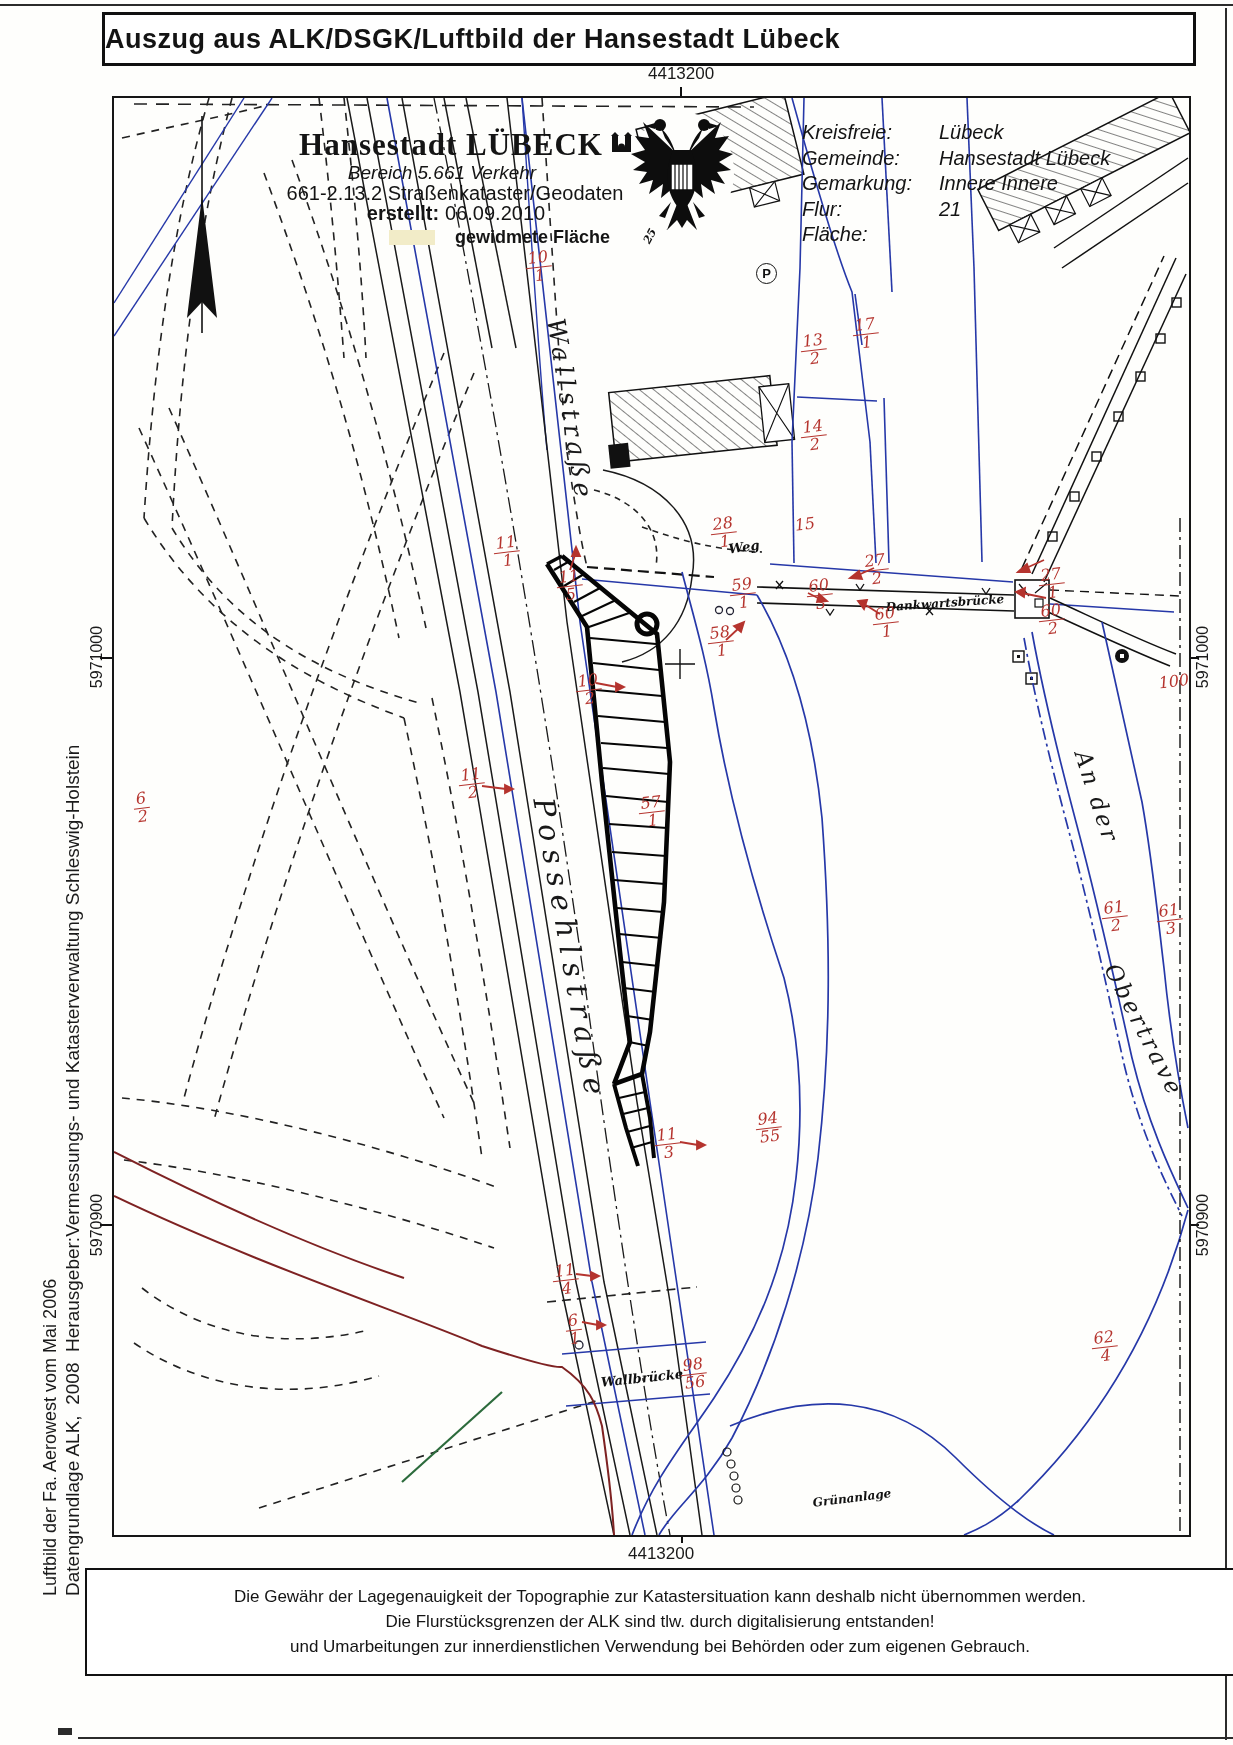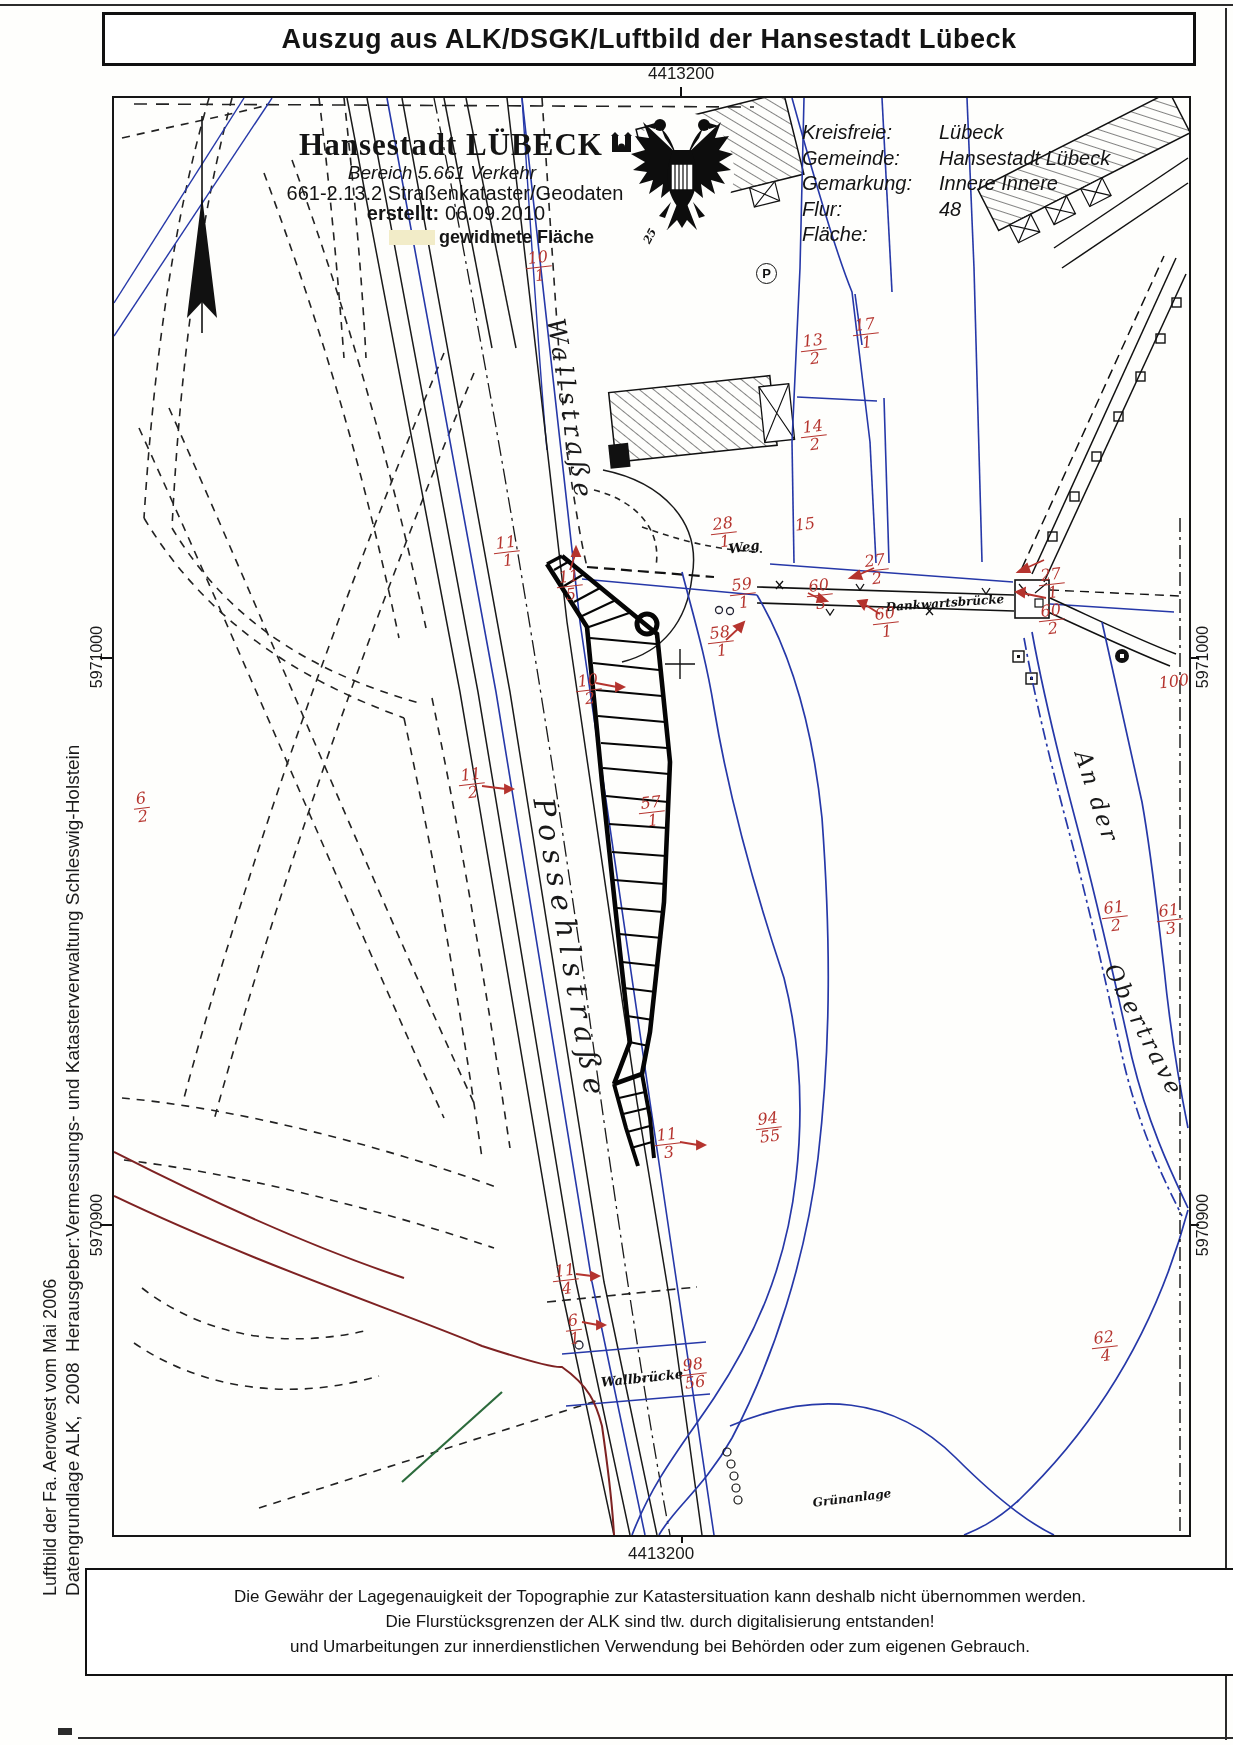--- a/index.html
+++ b/index.html
@@ -1,40 +1,40 @@
 <!DOCTYPE html>
 <html><head>
 <meta charset="utf-8">
 <style>
   html,body{margin:0;padding:0;background:#e8e8e6;}
   .page{position:relative;width:1233px;height:1745px;background:#fefefc;overflow:hidden;
         font-family:"Liberation Sans",sans-serif;color:#141414;}
   .scanline{position:absolute;background:#2b2b2b;}
   
   .title-box{position:absolute;left:102px;top:12px;width:1088px;height:48px;border:3px solid #101010;
-             display:flex;align-items:center;justify-content:center;background:#fff;}
+             display:flex;align-items:center;background:#fff;}
   .title-box span{font-size:27px;font-weight:bold;letter-spacing:.5px;}
   
   .coord{position:absolute;font-size:16px;color:#1a1a1a;white-space:nowrap;}
   .coord.rot{transform:rotate(-90deg);transform-origin:0 0;width:86px;text-align:center;}
   .tick{position:absolute;background:#111;}
   
   .map-frame{position:absolute;left:112px;top:96px;width:1075px;height:1437px;border:2px solid #161616;
              background:#fefefc;}
   .map-svg{position:absolute;left:0;top:0;width:100%;height:100%;}
   #labels{position:absolute;left:0;top:0;width:100%;height:100%;}
   
   .hdr{position:absolute;white-space:nowrap;}
   .org{left:337px;top:47px;transform:translate(-50%,-50%);
        font-family:"Liberation Serif",serif;font-weight:600;font-size:31px;letter-spacing:1px;}
   .dept{left:328px;top:75px;transform:translate(-50%,-50%);font-size:19px;font-style:italic;}
   .unit{left:341px;top:95px;transform:translate(-50%,-50%);font-size:20px;}
   .made{left:342px;top:115px;transform:translate(-50%,-50%);font-size:20px;}
   .made b{font-weight:bold;margin-right:6px;}
-  .legend{position:absolute;left:275px;top:129px;display:flex;align-items:center;gap:4px;}
+  .legend{position:absolute;left:275px;top:129px;display:flex;align-items:center;gap:20px;}
   .swatch{width:46px;height:15px;background:#f2ecc8;}
   .legend span.lbl{font-size:18px;font-weight:bold;}
   .gate-icon{position:absolute;left:497px;top:34px;}
   .eagle{position:absolute;left:512px;top:12px;}
   .info{position:absolute;left:688px;top:22px;font-size:20px;line-height:25.5px;}
   .info .row{white-space:nowrap;font-style:italic;}
   .info .lab{display:inline-block;width:137px;}
   
   .street-label{position:absolute;white-space:nowrap;font-family:"DejaVu Serif",serif;
                 font-style:italic;color:#181818;}
@@ -378,21 +378,21 @@
           <line x1="52" y1="54" x2="52" y2="80"></line>
         <line x1="56" y1="54" x2="56" y2="80"></line>
           <line x1="60" y1="54" x2="60" y2="80"></line>
       </g>
     </svg>
 
     <div class="info">
       <div class="row"><span class="lab">Kreisfreie:</span><span>Lübeck</span></div>
       <div class="row"><span class="lab">Gemeinde:</span><span>Hansestadt Lübeck</span></div>
       <div class="row"><span class="lab">Gemarkung:</span><span>Innere Innere</span></div>
-      <div class="row"><span class="lab">Flur:</span><span>48</span></div>
+      <div class="row"><span class="lab">Flur:</span><span>21</span></div>
       <div class="row"><span class="lab">Fläche:</span><span></span></div>
     </div>
 
     <div id="labels">
       <div class="p-symbol">P</div>
     <div class="street-label" style="font-size: 25px; letter-spacing: 5px; left: 456px; top: 312px; transform: translate(-50%, -50%) rotate(81deg);">Wallstraße</div>
         <div class="street-label" style="font-size: 29px; letter-spacing: 8px; left: 456px; top: 852px; transform: translate(-50%, -50%) rotate(80deg);">Possehlstraße</div>
         <div class="street-label" style="font-size: 23px; letter-spacing: 3px; left: 983px; top: 699px; transform: translate(-50%, -50%) rotate(72deg);">An der</div>
         <div class="street-label" style="font-size: 23px; letter-spacing: 3px; left: 1030px; top: 932px; transform: translate(-50%, -50%) rotate(63deg);">Obertrave</div>
         <div class="place-label" style="font-size: 13px; left: 630px; top: 449px; transform: translate(-50%, -50%) rotate(-8deg);">Weg</div>

